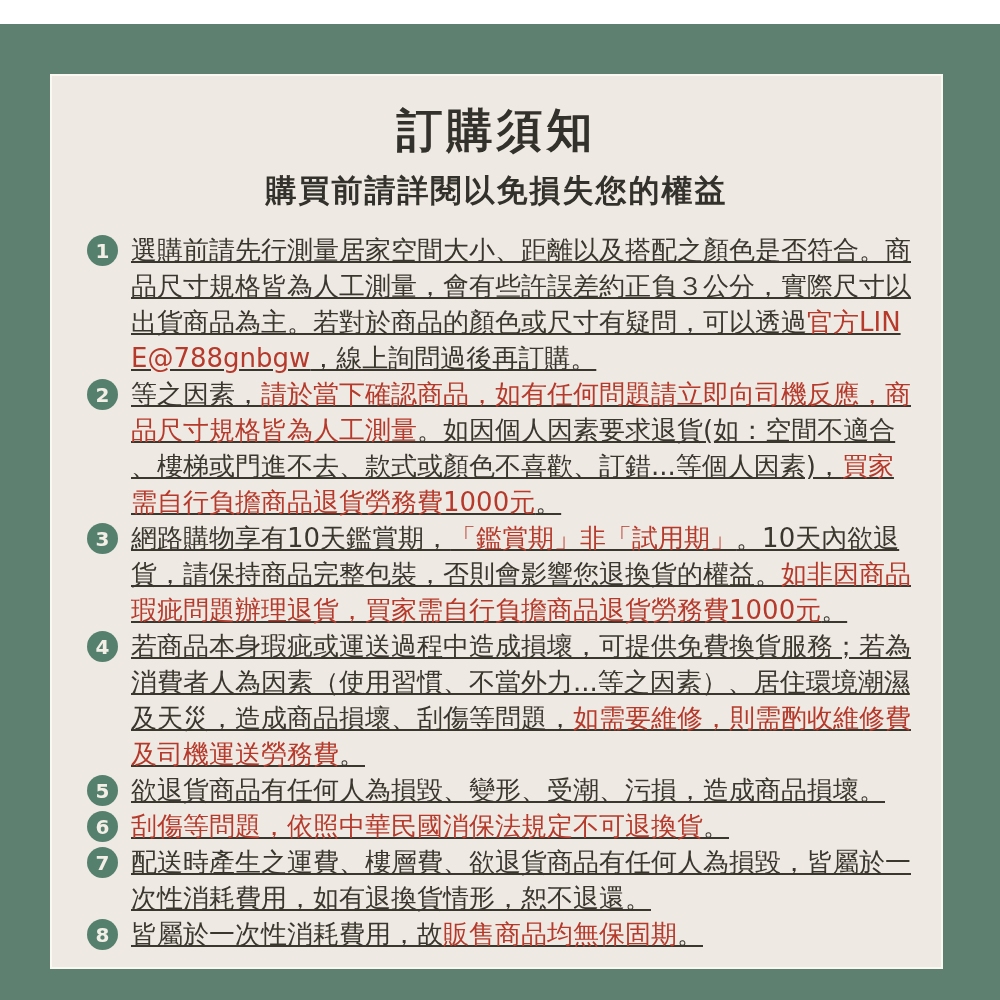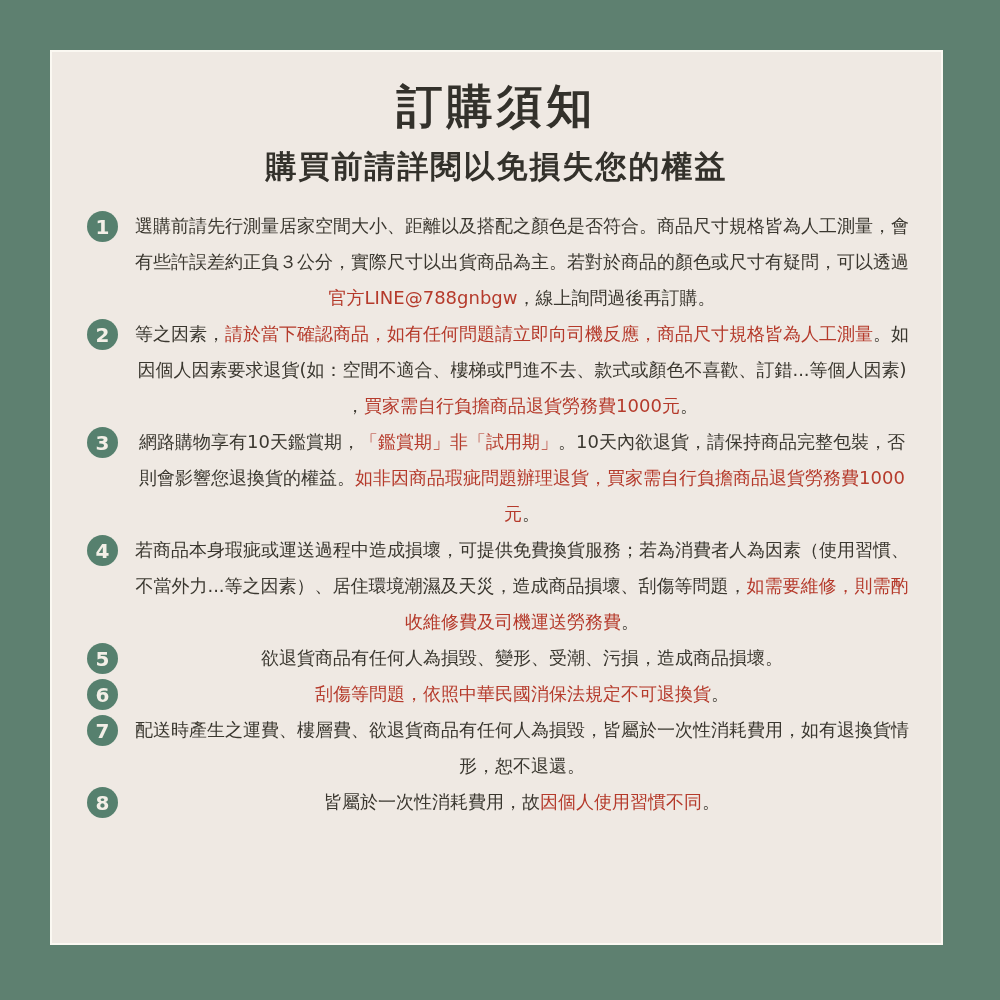--- a/index.html
+++ b/index.html
@@ -8,45 +8,46 @@
     --panel-cream:#EFE9E3;
     --panel-edge:#FBF8F2;
     --text-dark:#3A372F;
     --accent-red:#B53A2B;
   }
   html,body{margin:0;padding:0;}
   body{
     width:1000px;height:1000px;overflow:hidden;position:relative;
     font-family:"DejaVu Sans","Liberation Sans",sans-serif;
   }
-  .frame{position:absolute;inset:0;background:var(--frame-green);}
+  .frame{position:absolute;inset:0;background:var(--frame-green);margin-top:24px;}
   .panel{
     position:absolute;left:50px;top:50px;width:893px;height:895px;
     background:var(--panel-cream);
     border:2px solid var(--panel-edge);
     box-sizing:border-box;
   }
   .title{
     margin:31px 0 0;text-align:center;
     font-size:46px;font-weight:700;line-height:1;
     color:#33312B;letter-spacing:4px;
   }
   .subtitle{
     margin:22px 0 0;text-align:center;
     font-size:31px;font-weight:700;line-height:1;
     color:#33312B;letter-spacing:2px;font-family:Liberation Serif, serif;
   }
   .list{margin:26px 28px 0 79px;}
   .item{position:relative;}
   .text{
     margin:0;max-width:782px;
-    font-size:18px;line-height:36px;font-weight:500;
+    font-size:26px;line-height:36px;font-weight:500;
     color:var(--text-dark);
     word-break:break-all;line-break:anywhere;
-    text-align:center;
+    text-align:left;
+    text-decoration:underline;
   }
   .badge{
     position:absolute;left:-44px;top:3px;
     width:31px;height:31px;border-radius:50%;
     background:var(--badge-green);color:#F3EFE7;
     font-size:20px;font-weight:700;
     display:flex;align-items:center;justify-content:center;
     box-sizing:border-box;
   }
   .seg-red{color:var(--accent-red);}
@@ -83,17 +84,17 @@
         <div class="item">
           <span class="badge">6</span>
           <p class="text"><span class="seg-red">刮傷等問題，依照中華民國消保法規定不可退換貨</span><span class="seg-dark">。</span></p>
         </div>
         <div class="item">
           <span class="badge">7</span>
           <p class="text"><span class="seg-dark">配送時產生之運費、樓層費、欲退貨商品有任何人為損毀，皆屬於一次性消耗費用，如有退換貨情形，恕不退還。</span></p>
         </div>
         <div class="item">
           <span class="badge">8</span>
-          <p class="text"><span class="seg-dark">皆屬於一次性消耗費用，故</span><span class="seg-red">因個人使用習慣不同</span><span class="seg-dark">。</span></p>
+          <p class="text"><span class="seg-dark">皆屬於一次性消耗費用，故</span><span class="seg-red">販售商品均無保固期</span><span class="seg-dark">。</span></p>
         </div>
       </div>
   </div>
 </div>
 
 </body></html>

